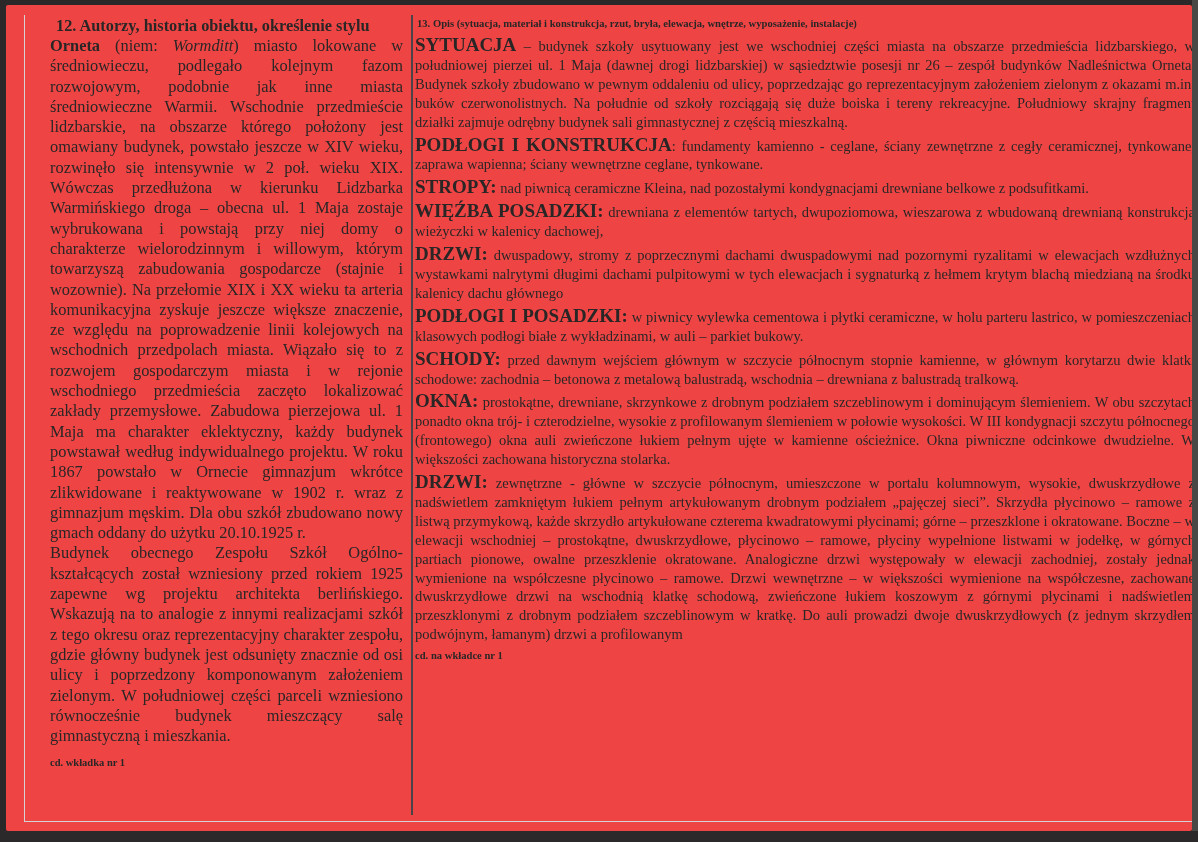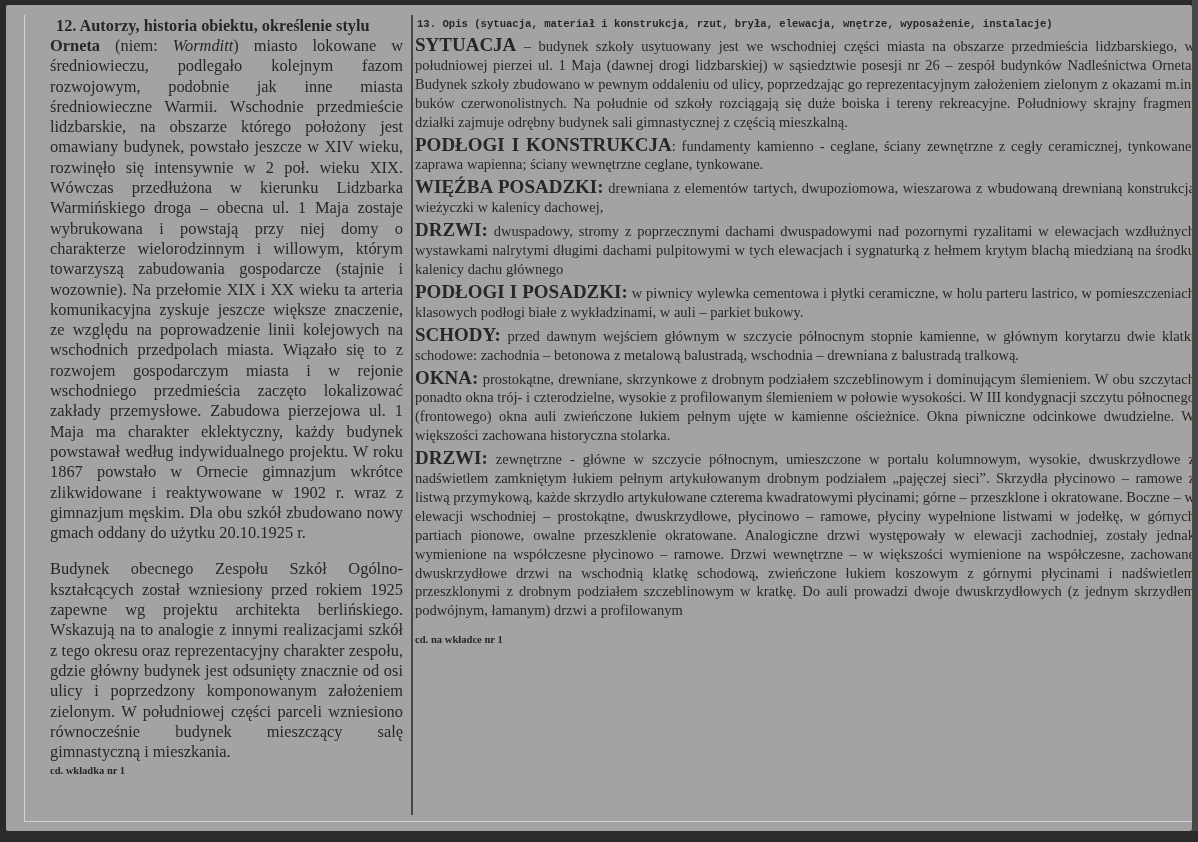--- a/index.html
+++ b/index.html
@@ -5,21 +5,21 @@
   html, body { margin: 0; padding: 0; }
   body {
     width: 1198px; height: 842px; overflow: hidden;
     background: #2a2828;
     font-family: "Liberation Serif", "DejaVu Serif", serif;
     color: #2a2626;
     position: relative;
   }
   .page {
     position: absolute; left: 6px; top: 5px; width: 1186px; height: 826px;
-    background: #a3a3a3;
+    background: #ef4444;
     border-radius: 2px;
   }
   .inner-frame {
     position: absolute; left: 18px; top: 10px; width: 1175px; height: 806px;
     border-left: 1px solid #d4d2d4;
     border-bottom: 1px solid #d4d2d4;
   }
   .col-left {
     position: absolute; left: 44px; top: 11px; width: 353px;
   }
@@ -31,36 +31,35 @@
   }
   .h12 {
     font-weight: bold; font-size: 16.3px; line-height: 20px; margin: 0 0 0 6px;
     white-space: nowrap;
   }
   .left-text {
     font-size: 16.4px; line-height: 20.3px; text-align: justify;
     margin: 0;
   }
   .left-text p { margin: 0; text-align: justify; text-align-last: left; font-family: Liberation Serif, serif; }
-  .left-text .para2 { margin-top: 16px; }
+  .left-text .para2 { margin-top: 0; }
   .left-text b { font-weight: bold; }
   .footnote {
-    font-weight: bold; font-size: 10.5px; line-height: 14px; margin-top: 2px;
+    font-weight: bold; font-size: 10.5px; line-height: 14px; margin-top: 10px;
   }
   .h13 {
     font-weight: bold; font-size: 10.6px; line-height: 14px; margin: 2px 0 5px 2px;
     white-space: nowrap;
-    font-family: Liberation Mono, monospace;
   }
   .sec {
     font-size: 14.5px; line-height: 18.9px; text-align: justify; margin: 0 0 4px 0;
   }
   .sec .lbl { font-weight: bold; font-size: 19px; }
   .right-foot {
-    font-weight: bold; font-size: 10.6px; line-height: 14px; margin-top: 13px;
+    font-weight: bold; font-size: 10.6px; line-height: 14px; margin-top: 5px;
   }
   .bottom-shadow {
     position: absolute; left: 0; right: 0; bottom: 0; height: 11px; background: #2b2929;
   }
   .right-shadow {
     position: absolute; top: 0; right: 0; width: 6px; bottom: 0; background: #4a4747;
   }
 </style>
 </head>
 <body>
@@ -75,20 +74,21 @@
       <p class="para2">Budynek obecnego Zespołu Szkół Ogólno-kształcących został wzniesiony przed rokiem 1925 zapewne wg projektu architekta berlińskiego. Wskazują na to analogie z innymi realizacjami szkół z tego okresu oraz reprezentacyjny charakter zespołu, gdzie główny budynek jest odsunięty znacznie od osi ulicy i poprzedzony komponowanym założeniem zielonym. W południowej części parceli wzniesiono równocześnie budynek mieszczący salę gimnastyczną i mieszkania.</p>
     </div>
     <div class="footnote">cd. wkładka nr 1</div>
   </div>
 
   <div class="col-right">
     <div class="h13">13. Opis (sytuacja, materiał i konstrukcja, rzut, bryła, elewacja, wnętrze, wyposażenie, instalacje)</div>
 
     <div class="sec"><span class="lbl">SYTUACJA</span><span> – budynek szkoły usytuowany jest we wschodniej części miasta na obszarze przedmieścia lidzbarskiego, w południowej pierzei ul. 1 Maja (dawnej drogi lidzbarskiej) w sąsiedztwie posesji nr 26 – zespół budynków Nadleśnictwa Orneta. Budynek szkoły zbudowano w pewnym oddaleniu od ulicy, poprzedzając go reprezentacyjnym założeniem zielonym z okazami m.in. buków czerwonolistnych. Na południe od szkoły rozciągają się duże boiska i tereny rekreacyjne.  Południowy skrajny fragment działki zajmuje odrębny budynek sali gimnastycznej z częścią mieszkalną.</span></div>
     <div class="sec"><span class="lbl">PODŁOGI I KONSTRUKCJA</span><span>: fundamenty kamienno - ceglane, ściany zewnętrzne z cegły ceramicznej, tynkowane, zaprawa wapienna; ściany wewnętrzne ceglane, tynkowane.</span></div>
+    <div class="sec"><span class="lbl">STROPY:</span><span>  nad piwnicą ceramiczne Kleina, nad pozostałymi kondygnacjami drewniane belkowe z podsufitkami.</span></div>
     <div class="sec"><span class="lbl">WIĘŹBA POSADZKI:</span><span>  drewniana z elementów tartych, dwupoziomowa, wieszarowa z wbudowaną drewnianą konstrukcją wieżyczki w kalenicy dachowej,</span></div>
     <div class="sec"><span class="lbl">DRZWI:</span><span>  dwuspadowy, stromy z poprzecznymi dachami dwuspadowymi nad pozornymi ryzalitami w elewacjach wzdłużnych wystawkami nalrytymi długimi dachami pulpitowymi w tych elewacjach i sygnaturką z hełmem krytym blachą miedzianą  na środku kalenicy dachu głównego</span></div>
     <div class="sec"><span class="lbl">PODŁOGI I POSADZKI:</span><span> w piwnicy wylewka cementowa i płytki ceramiczne, w holu parteru lastrico, w pomieszczeniach klasowych podłogi białe z wykładzinami, w auli – parkiet bukowy.</span></div>
     <div class="sec"><span class="lbl">SCHODY:</span><span>  przed dawnym wejściem głównym w szczycie północnym stopnie kamienne, w głównym korytarzu dwie klatki schodowe: zachodnia – betonowa z metalową balustradą, wschodnia – drewniana z balustradą tralkową.</span></div>
     <div class="sec"><span class="lbl">OKNA:</span><span>  prostokątne, drewniane, skrzynkowe z drobnym podziałem szczeblinowym i dominującym ślemieniem. W obu szczytach ponadto okna trój- i czterodzielne, wysokie z profilowanym ślemieniem w połowie wysokości. W III kondygnacji szczytu północnego (frontowego) okna auli  zwieńczone łukiem pełnym ujęte w kamienne ościeżnice. Okna piwniczne odcinkowe dwudzielne. W większości zachowana historyczna stolarka.</span></div>
     <div class="sec"><span class="lbl">DRZWI:</span><span> zewnętrzne -  główne w szczycie północnym, umieszczone w portalu kolumnowym, wysokie, dwuskrzydłowe z nadświetlem zamkniętym łukiem pełnym artykułowanym drobnym podziałem „pajęczej sieci”. Skrzydła płycinowo – ramowe z listwą przymykową, każde skrzydło artykułowane czterema kwadratowymi płycinami; górne – przeszklone i okratowane. Boczne – w elewacji wschodniej – prostokątne, dwuskrzydłowe, płycinowo – ramowe, płyciny wypełnione listwami w jodełkę, w górnych partiach pionowe, owalne przeszklenie okratowane. Analogiczne drzwi występowały w elewacji zachodniej, zostały jednak wymienione na współczesne płycinowo – ramowe. Drzwi wewnętrzne – w większości wymienione na współczesne, zachowane dwuskrzydłowe drzwi na wschodnią klatkę schodową, zwieńczone łukiem koszowym z górnymi płycinami i nadświetlem przeszklonymi z drobnym podziałem szczeblinowym w kratkę. Do auli prowadzi dwoje dwuskrzydłowych (z jednym skrzydłem podwójnym, łamanym) drzwi a profilowanym</span></div>
 
     <div class="right-foot">cd. na wkładce nr 1</div>
   </div>
 </div>

